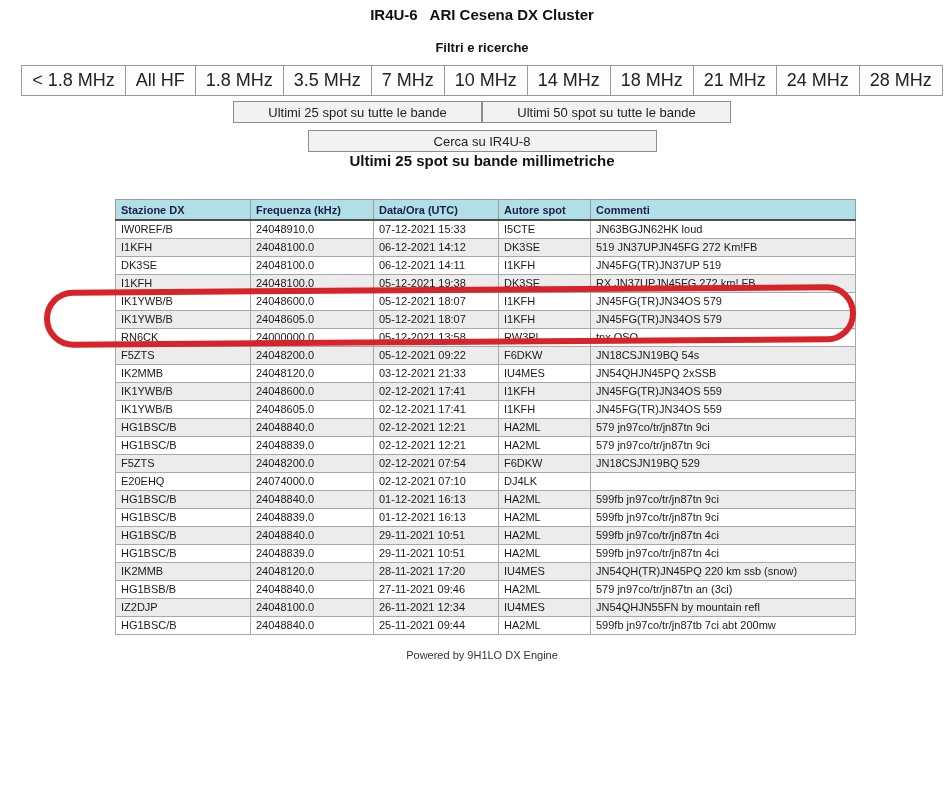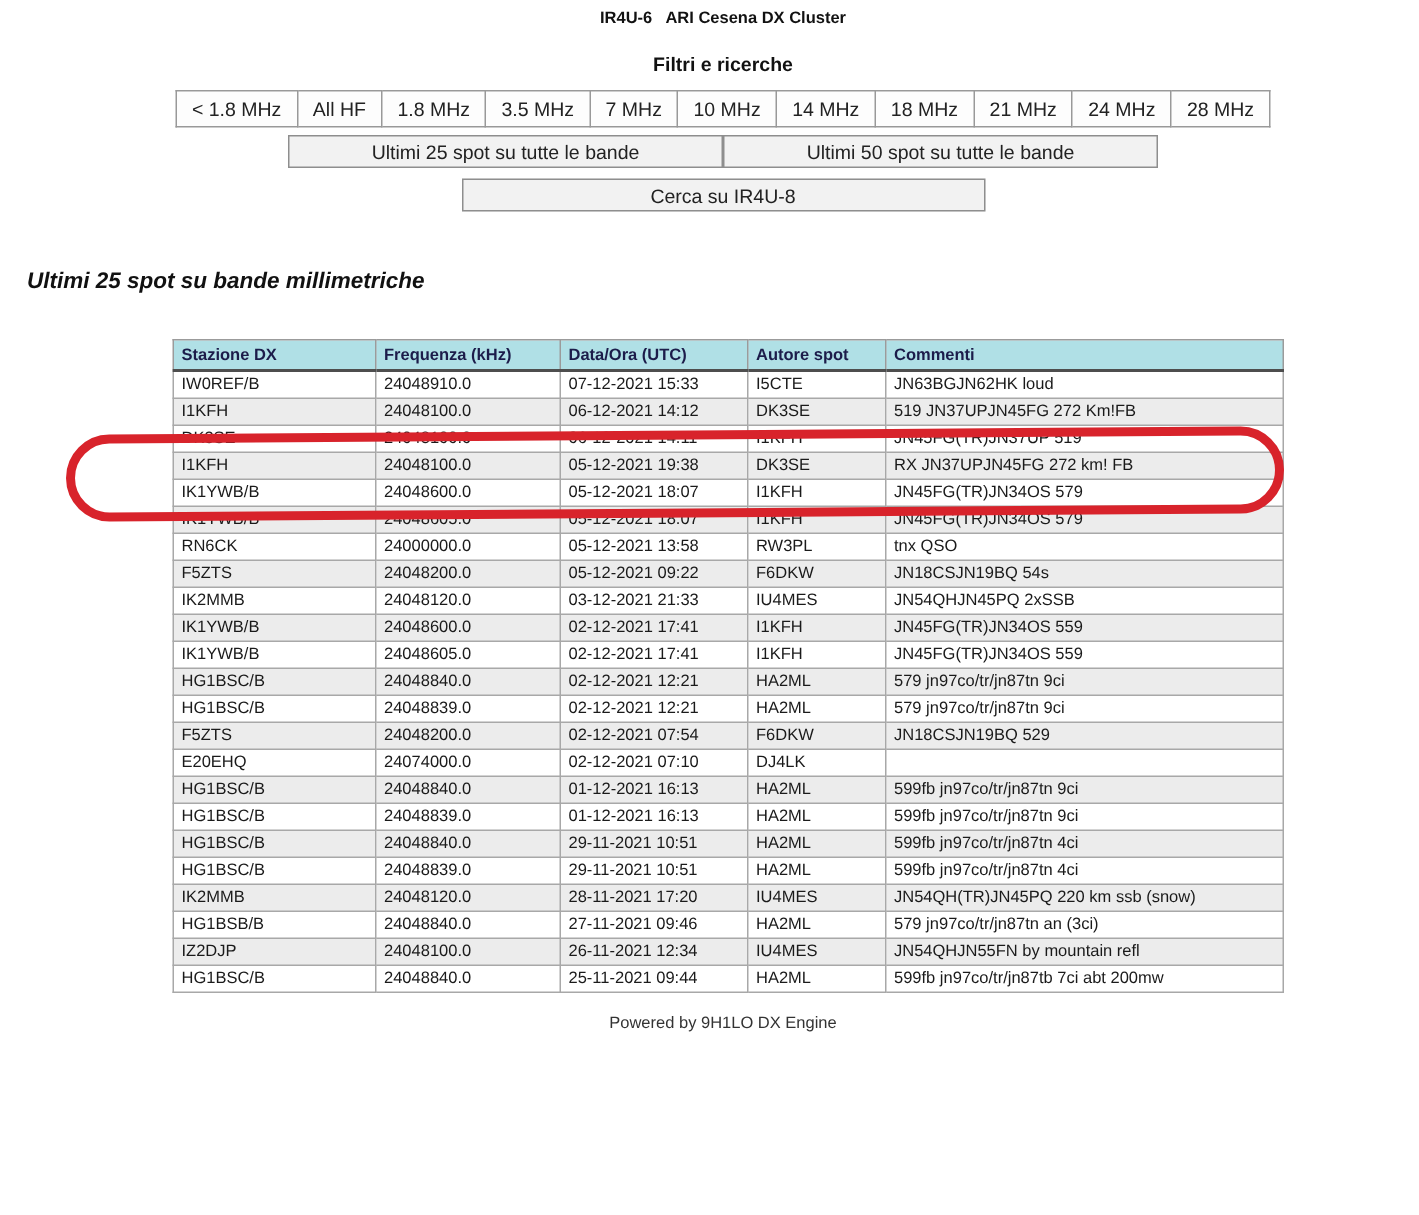--- a/index.html
+++ b/index.html
@@ -9,56 +9,56 @@
     color: #111111;
     height: 810px;
     overflow: hidden;
   }
   .root { position: relative; width: 946px; height: 810px; }
   .content { padding-left: 18px; width: 946px; }
 
   .page-title {
     margin-top: 6px;
     text-align: center;
-    font-size: 11px;
+    font-size: 15px;
     font-weight: bold;
     white-space: pre;
     color: #111111;
   }
   .filters-heading {
     margin-top: 17px;
     text-align: center;
     font-size: 13px;
     font-weight: bold;
   }
 
   table.band-filters {
     margin: 10px auto 0 auto;
     border-collapse: collapse;
   }
   table.band-filters td {
     border: 1px solid #999999;
     background: #fdfdfd;
-    font-size: 13px;
+    font-size: 18px;
     color: #222222;
     text-align: center;
     padding: 4px 10px;
     height: 24px;
     min-width: 52px;
     cursor: pointer;
     white-space: nowrap;
   }
 
   .spot-buttons-row {
     margin-top: 5px;
     display: flex;
     justify-content: center;
   }
   button.spot-button {
-    width: 290px;
+    width: 249px;
     height: 22px;
     font-family: "Liberation Sans", "DejaVu Sans", sans-serif;
     font-size: 13px;
     color: #222222;
     background: #f2f2f2;
     border: 1px solid #8e8e8e;
     cursor: pointer;
   }
   .search-button-row {
     margin-top: 7px;
@@ -70,24 +70,23 @@
     height: 22px;
     font-family: "Liberation Sans", "DejaVu Sans", sans-serif;
     font-size: 13px;
     color: #222222;
     background: #f2f2f2;
     border: 1px solid #8e8e8e;
     cursor: pointer;
   }
 
   .spots-heading {
-    margin-top: 38px;
+    text-align: center;
     font-size: 15px;
     font-weight: bold;
-    font-style: italic;
   }
 
   table.spots {
     margin-top: 30px;
     margin-left: 97px;
     width: 740px;
     border-collapse: collapse;
     table-layout: fixed;
     font-size: 11px;
   }

